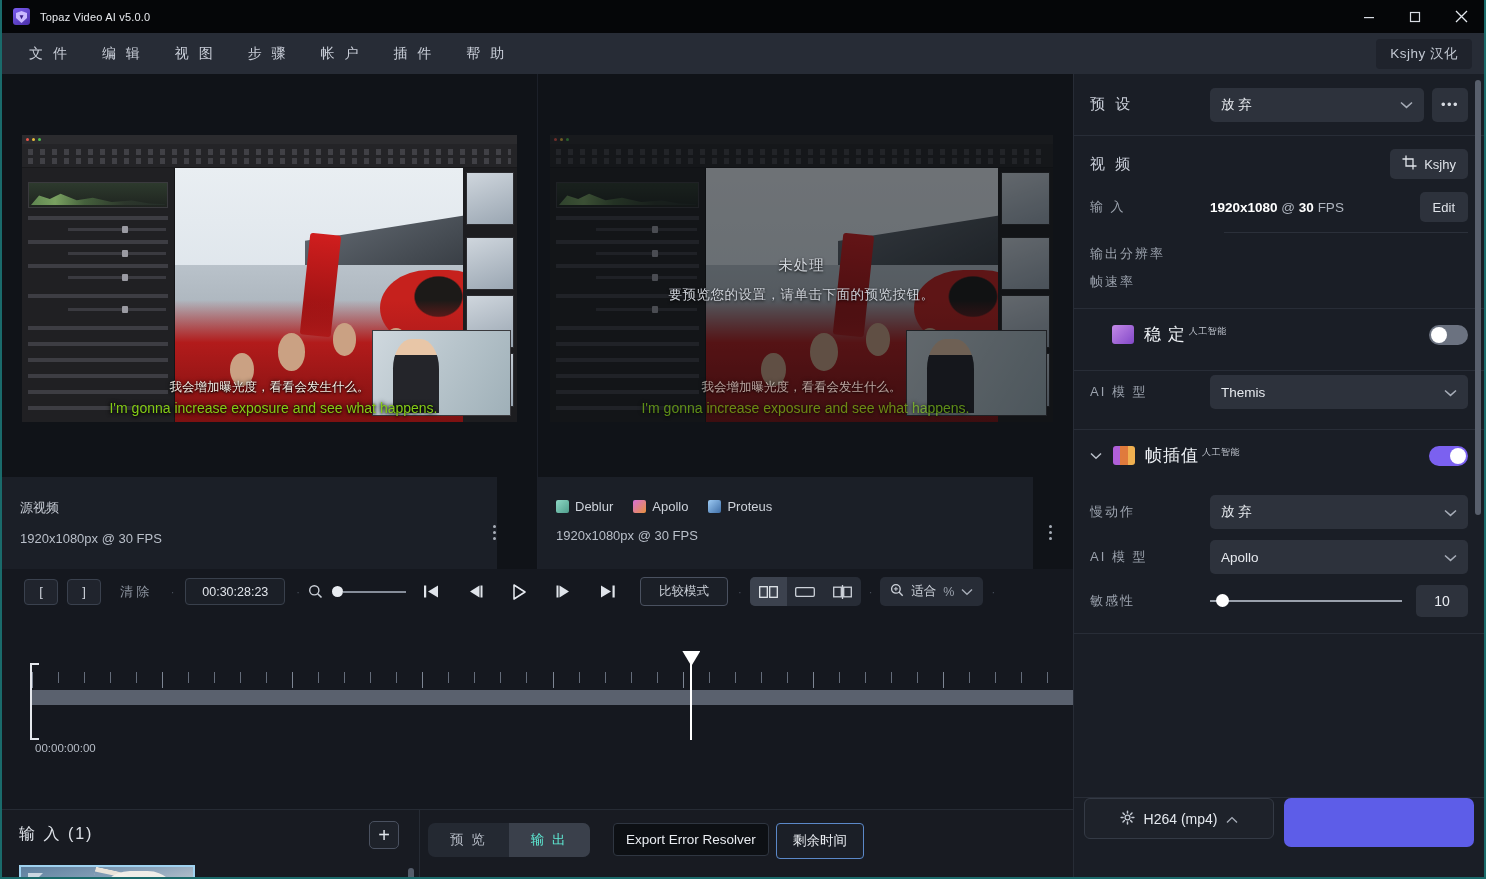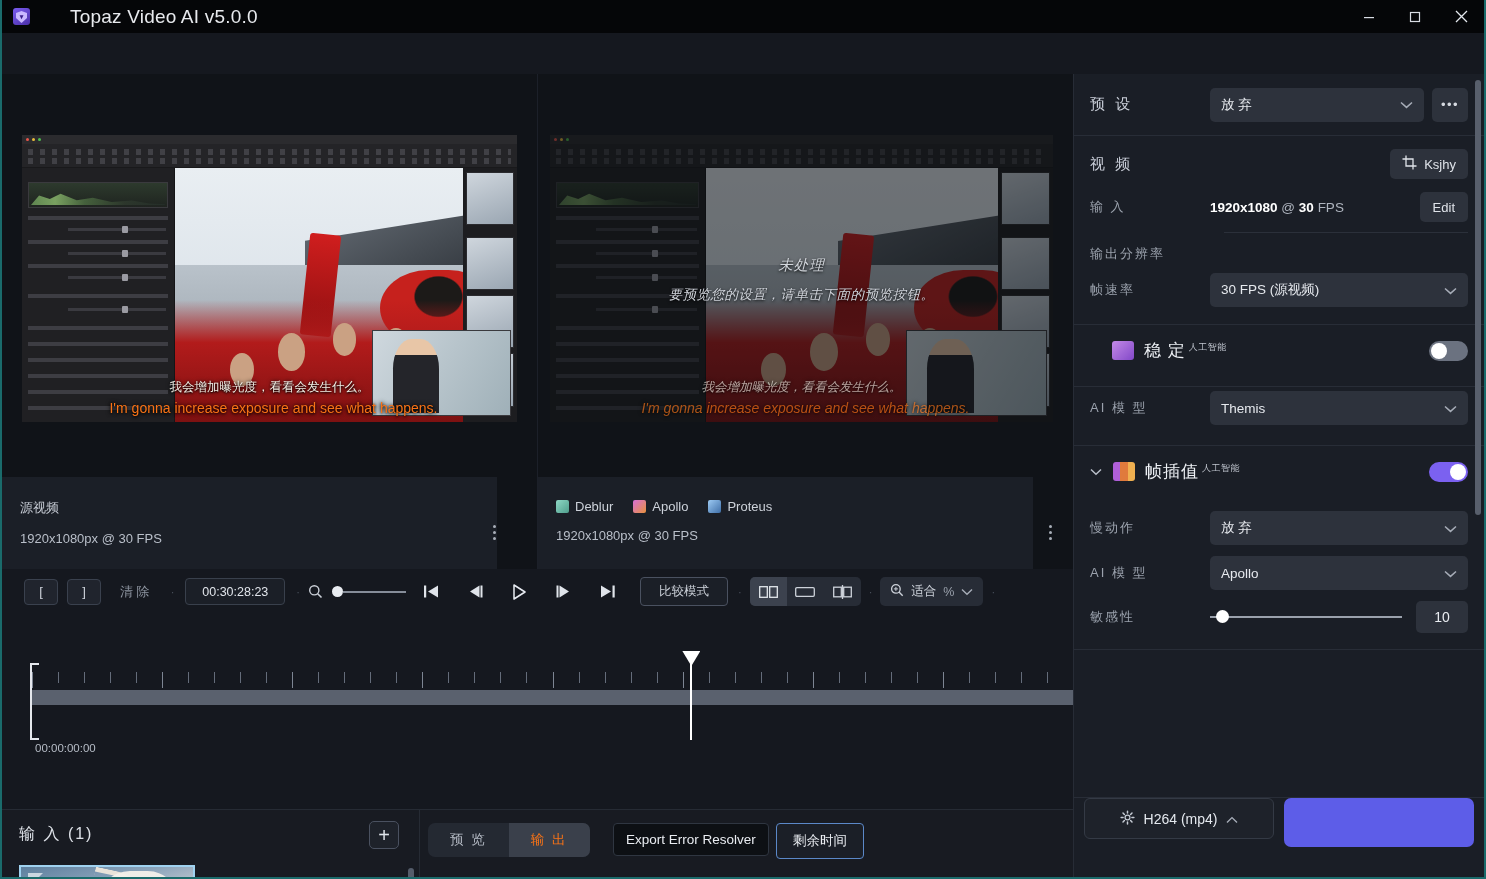--- a/index.html
+++ b/index.html
@@ -27,21 +27,21 @@
     display: flex; align-items: center;
   }
   .tb-logo {
     width: 17px; height: 17px; margin-left: 11px; margin-right: 10px;
     border-radius: 3px;
     background: linear-gradient(145deg,#7b5cf0,#4a2fa8);
     display: flex; align-items: center; justify-content: center;
     position: relative;
   }
   .tb-logo svg { display:block; }
-  .tb-title { color: #e8eaee; font-size: 19px; letter-spacing: .2px; margin-left: 30px; }
+  .tb-title { color: #e8eaee; font-size: 11px; letter-spacing: .2px; }
   .tb-spacer { flex: 1; }
   .win-btn {
     width: 46px; height: 33px; display: flex; align-items: center; justify-content: center;
     color: #d8dce3;
   }
   .win-btn svg { display:block; }
 
   
   .menubar {
     position: absolute; top: 33px; left: 0; right: 0; height: 41px;
@@ -71,21 +71,21 @@
     display: flex;
   }
   .pane { position: relative; flex: 1; overflow: hidden; }
   .pane.left  { background: #101318; }
   .pane.right { background: #101318; border-left: 1px solid #1c2029; }
 
   .video-frame {
     position: absolute; left: 20px; right: 20px; top: 61px; height: 287px;
     overflow: hidden; background: #0e1014;
   }
-  .pane.right .video-frame { left: 12px; right: 20px; font-style: italic; }
+  .pane.right .video-frame { left: 12px; right: 20px; }
 
   
   .scr { position:absolute; inset:0; background:#1b1b1d; }
   .scr-top { position:absolute; top:0; left:0; right:0; height:9px; background:#2b2b2e; }
   .scr-dots { position:absolute; top:3px; left:4px; display:flex; gap:3px; }
   .scr-dots i { width:3px;height:3px;border-radius:50%; display:block;}
   .scr-tool { position:absolute; top:9px; left:0; right:0; height:24px; background:#242427;
               border-bottom:1px solid #19191b;}
   .scr-tool .row { position:absolute; left:6px; right:6px; height:6px; background:
       repeating-linear-gradient(90deg,#4a4a50 0 5px,transparent 5px 12px); opacity:.75;}
@@ -121,21 +121,21 @@
       background:linear-gradient(120deg,#cfd8de,#9fb0b8); border:1px solid #3a3a3e;}
   .scr-pip .man { position:absolute; left:14%; top:10%; width:34%; height:88%;
       background:linear-gradient(180deg,#e8c6a7 0 22%,#24252a 22% 100%); border-radius:40% 40% 0 0;}
 
   .sub-cn {
     position:absolute; left:0; right:0; bottom:26px; text-align:center;
     color:#f2efe6; font-size:12.5px; text-shadow:0 1px 2px #000, 0 0 4px #000;
   }
   .sub-en {
     position:absolute; left:0; right:0; bottom:6px; text-align:center;
-    color:#f97316; font-size:14px; text-shadow:0 1px 3px #000, 0 0 5px #000;margin-left:8px;
+    color:#84cc16; font-size:14px; text-shadow:0 1px 3px #000, 0 0 5px #000;margin-left:8px;
   }
   .overlay-center {
     position:absolute; left:0; right:0; top:42%; text-align:center;
     color:#c8ccd3; pointer-events:none;
   }
   .overlay-center .t1 { font-size:14.5px; letter-spacing:1px; margin-bottom:11px; color:#d2d6dc; text-shadow:0 1px 3px #000; }
   .overlay-center .t2 { font-size:13.5px; letter-spacing:.5px; color:#cfd3da; text-shadow:0 1px 3px #000; }
 
   .pane-footer {
     position:absolute; left:0; right:0; top:403px; height:92px;
@@ -239,21 +239,21 @@
   .tc-arm { position:absolute; right:32%; top:4%; width:26%; height:26%;
     border-top:5px solid #e9e3d9; border-right:5px solid #e9e3d9; border-radius:0 60% 0 0; transform:rotate(12deg);}
   .tc-play { position:absolute; left:6px; top:5px; width:17px; height:17px; opacity:.9;}
   .inputs-scroll {
     position:absolute; right:5px; top:58px; width:6px; height:78px; background:#555d6b; border-radius:3px;
   }
 
   .out-col { flex:1; position:relative; background:#181b22; }
   .out-tabs { position:absolute; left:8px; top:13px; display:flex; background:#242932; border-radius:7px; overflow:hidden; }
   .out-tabs > div { padding:8px 22px; color:#b4bac4; font-size:13.5px; letter-spacing:2px; }
-  .out-tabs > div.active { background:#3a404b; color:#f97316; }
+  .out-tabs > div.active { background:#3a404b; color:#5eead4; }
   .eer-btn {
     position:absolute; left:193px; top:13px; background:#0d1014; border:1px solid #2f3641;
     color:#e9ecf1; font-size:13.5px; padding:8px 12px; border-radius:4px;
   }
   .rem-btn {
     position:absolute; left:356px; top:13px; background:#1b1f27; border:1px solid #5b88c8;
     color:#e9ecf1; font-size:13.5px; padding:8px 16px; border-radius:4px;
   }
   .allin-seg { position:absolute; left:470px; top:13px; display:flex; background:#242932; border-radius:6px; overflow:hidden;}
   .allin-seg > div { padding:8px 20px; color:#b4bac4; font-size:13.5px; letter-spacing:1.5px;}
@@ -364,20 +364,31 @@
           <rect x="1.5" y="1.5" width="9" height="9" fill="none" stroke="#d8dce3" stroke-width="1.2"></rect>
         </svg>
     </div>
     <div class="win-btn close">
       <svg width="13" height="13" viewBox="0 0 13 13">
           <path d="M1 1 L12 12 M12 1 L1 12" stroke="#e4e8ee" stroke-width="1.3"></path>
         </svg>
     </div>
   </div>
 
+  <div class="menubar">
+    <div class="menu-item">文 件</div>
+    <div class="menu-item">编 辑</div>
+    <div class="menu-item">视 图</div>
+    <div class="menu-item">步 骤</div>
+    <div class="menu-item">帐 户</div>
+    <div class="menu-item">插 件</div>
+    <div class="menu-item">帮 助</div>
+    <div class="menu-spacer"></div>
+    <div class="lang-badge">Ksjhy 汉化</div>
+  </div>
 
   <div class="workarea">
 
     <div class="preview-row">
 
       <div class="pane left">
         <div class="video-frame">
           <div class="scr">
             <div class="scr-top">
               <div class="scr-dots">
@@ -746,28 +757,20 @@
       </div>
 
       <div class="divider-sm"></div>
 
       <div class="row">
         <div class="lab">输出分辨率</div>
       </div>
 
       <div class="row" style="margin-bottom:0">
         <div class="lab">帧速率</div>
-        <div class="sel" style="flex:1">
-          <span>30 FPS (源视频)</span>
-          <span class="chev">
-            <svg width="13" height="8" viewBox="0 0 13 8">
-                <path d="M1 1.5 L6.5 6.4 L12 1.5" fill="none" stroke="#a7adb8" stroke-width="1.5"></path>
-              </svg>
-          </span>
-        </div>
       </div>
     </div>
 
     <div class="sb-sec" style="padding-bottom:10px">
       <div class="fx-head">
         <div class="fx-icon" style="background:linear-gradient(135deg,#c48ae8,#8248c8); margin-left:22px"></div>
         <div>
           <span class="fx-title">稳 定</span><span class="fx-ai">人工智能</span>
         </div>
         <div class="fx-sp"></div>

